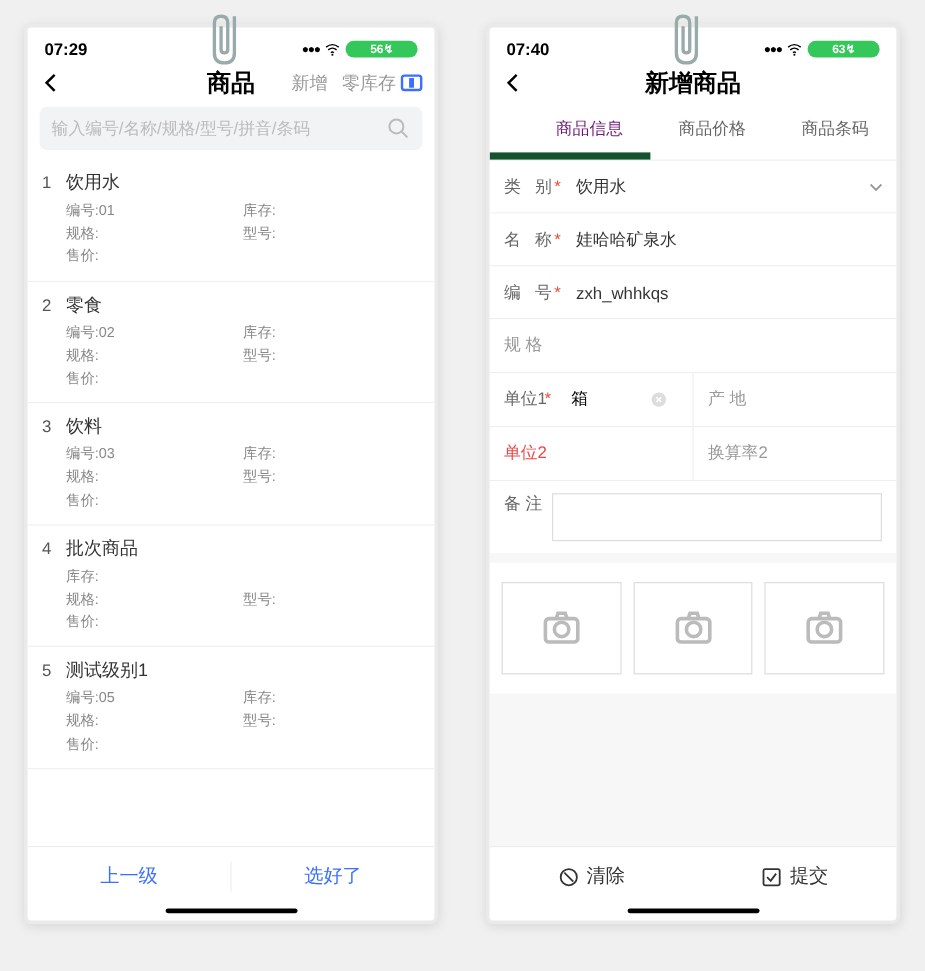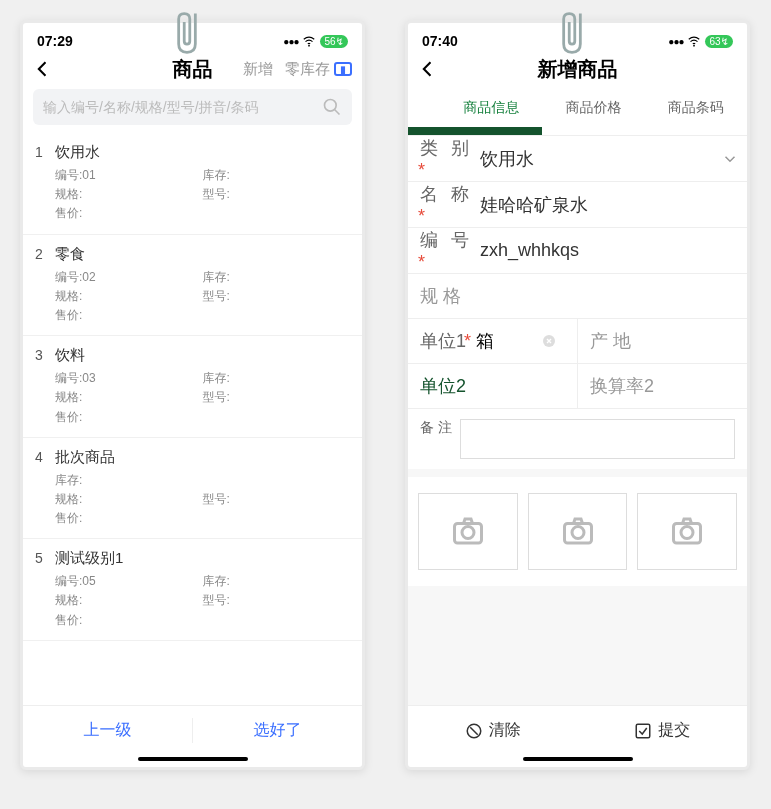--- a/index.html
+++ b/index.html
@@ -35,23 +35,23 @@
     align-items: center;
     padding: 10px 14px 4px;
     font-size: 14px;
     font-weight: 600;
   }
   .sb-right { display:flex; align-items:center; gap:4px; }
   .battery {
     background: #34c759;
     color:#fff;
     font-size:10px;
-    padding:1px 4px;
+    padding:1px 20px;
     border-radius:7px;
-    font-weight:400;
+    font-weight:700;
   }
   .wifi {
     width:14px; height:14px;
   }
   .signal-dots { font-size:10px; letter-spacing:-1px; }
 
   .navbar {
     display:flex;
     align-items:center;
     padding: 6px 10px 10px;
@@ -160,32 +160,32 @@
     border-bottom:1px solid #eee;
   }
   .tab {
     flex:1;
     text-align:center;
     padding:10px 0;
     font-size:14px;
     color:#666;
   }
   .tab.active {
-    color:#15803d;
-    border-bottom:8px solid #14532d;
+    color:#701a75;
+    border-bottom:6px solid #14532d;
     font-weight:500;
     padding-left:32px;
   }
   .form { background:#f7f7f7; flex:1; overflow:auto; }
   .form-row {
     background:#fff;
     border-bottom:1px solid #eee;
     display:flex;
     align-items:center;
-    font-size:18px;
+    font-size:14px;
     min-height:44px;
   }
   .form-row.split > .cell { flex:1; padding:0 12px; display:flex; align-items:center; min-height:44px; }
   .form-row.split > .cell + .cell { border-left:1px solid #eee; }
   .label {
     width:72px;
     padding-left:12px;
     color:#666;
     letter-spacing:4px;
   }
@@ -455,21 +455,21 @@
               <circle cx="12" cy="12" r="9" fill="#ddd"></circle>
               <path d="M9 9 L15 15 M15 9 L9 15" stroke="#fff" stroke-width="2"></path>
             </svg>
         </div>
         <div class="cell">
             <span style="color:#999">产  地</span>
           </div>
       </div>
       <div class="form-row split">
         <div class="cell">
-            <span style="color:#14532d">单位2</span>
+            <span style="color:#ef4444">单位2</span>
           </div>
         <div class="cell">
             <span style="color:#999">换算率2</span>
           </div>
       </div>
       <div class="remark-row">
         <span>备  注</span>
         <div class="remark-box"></div>
       </div>
       <div class="photo-row">

